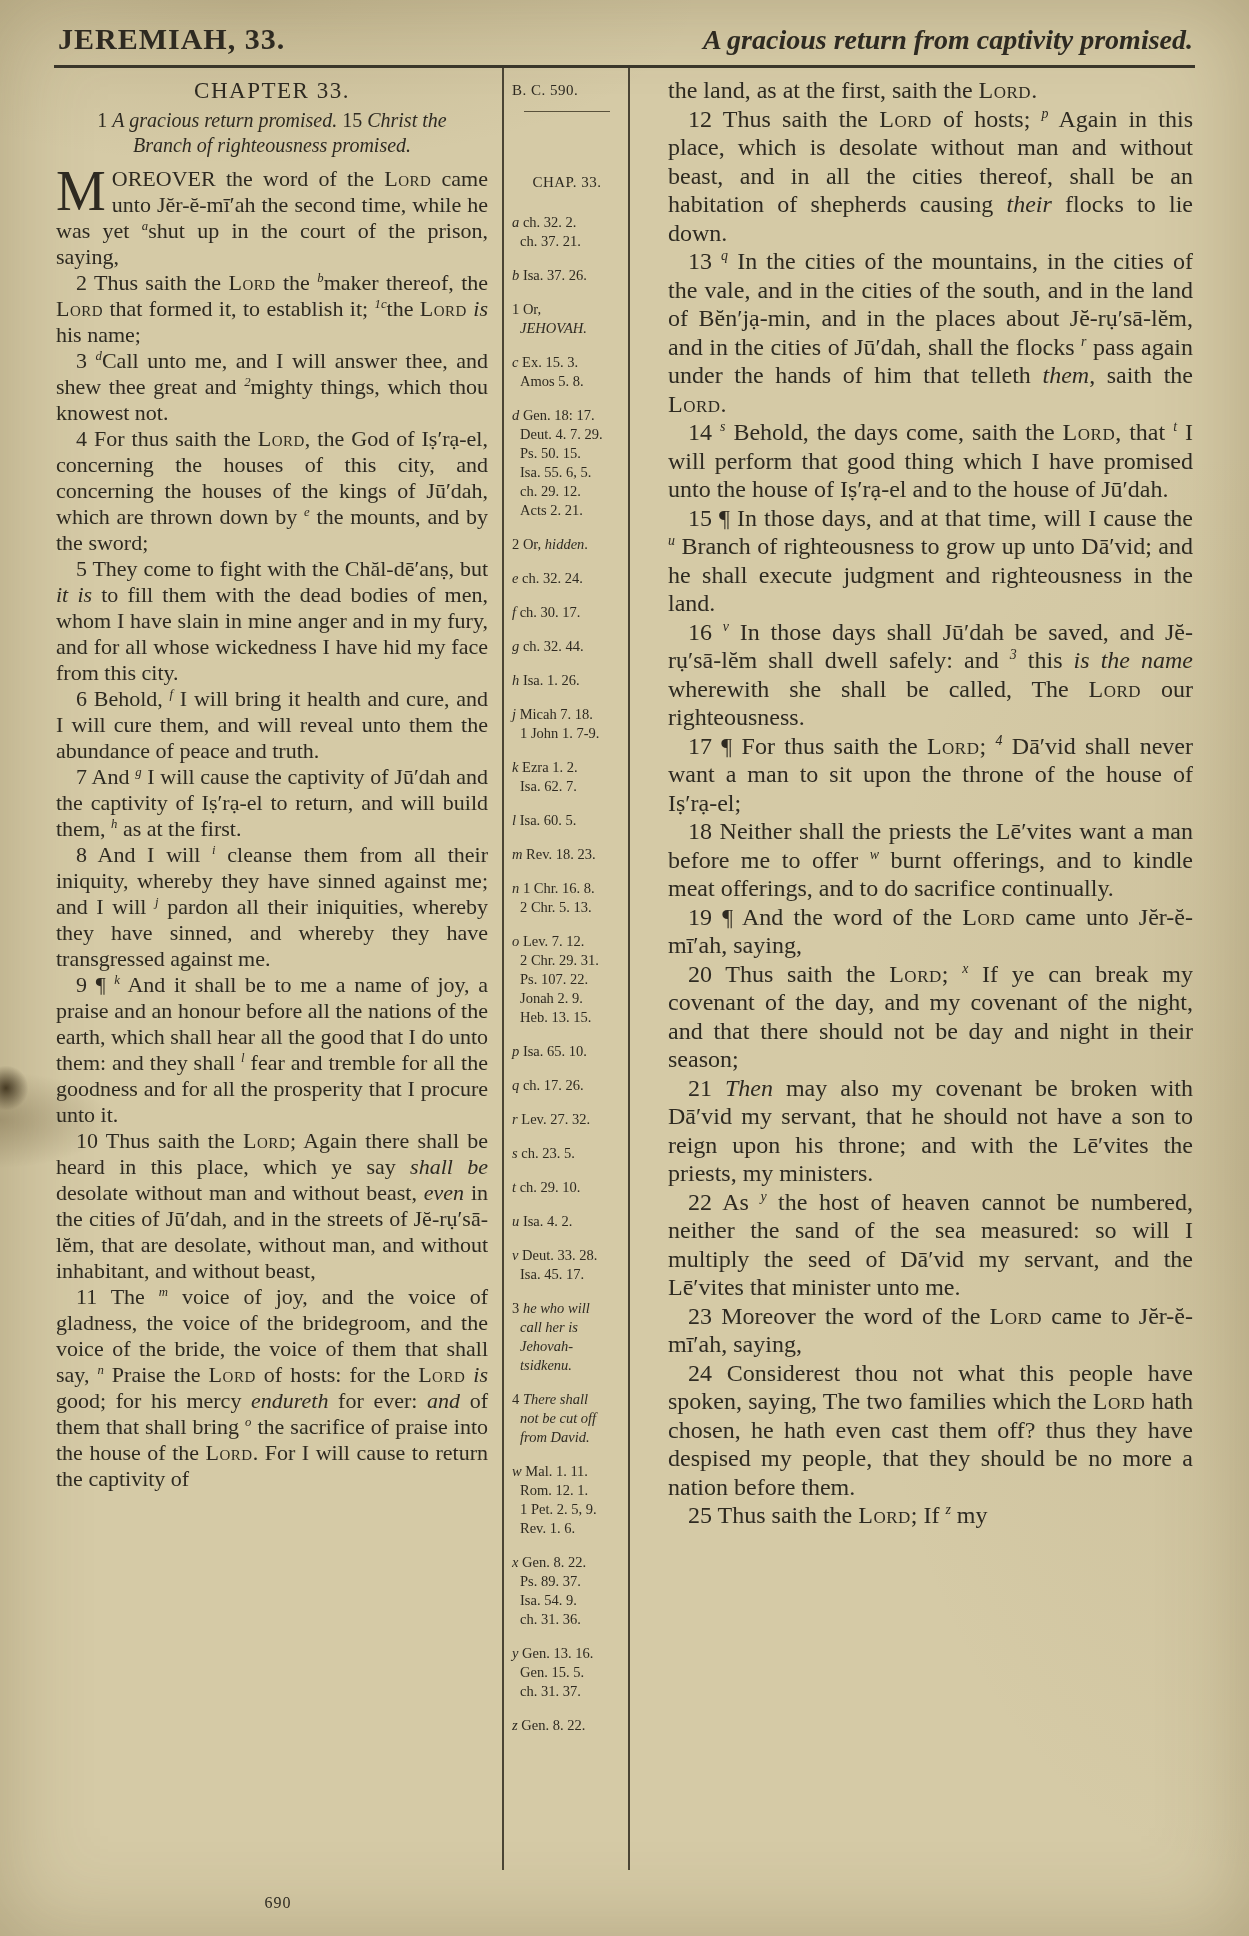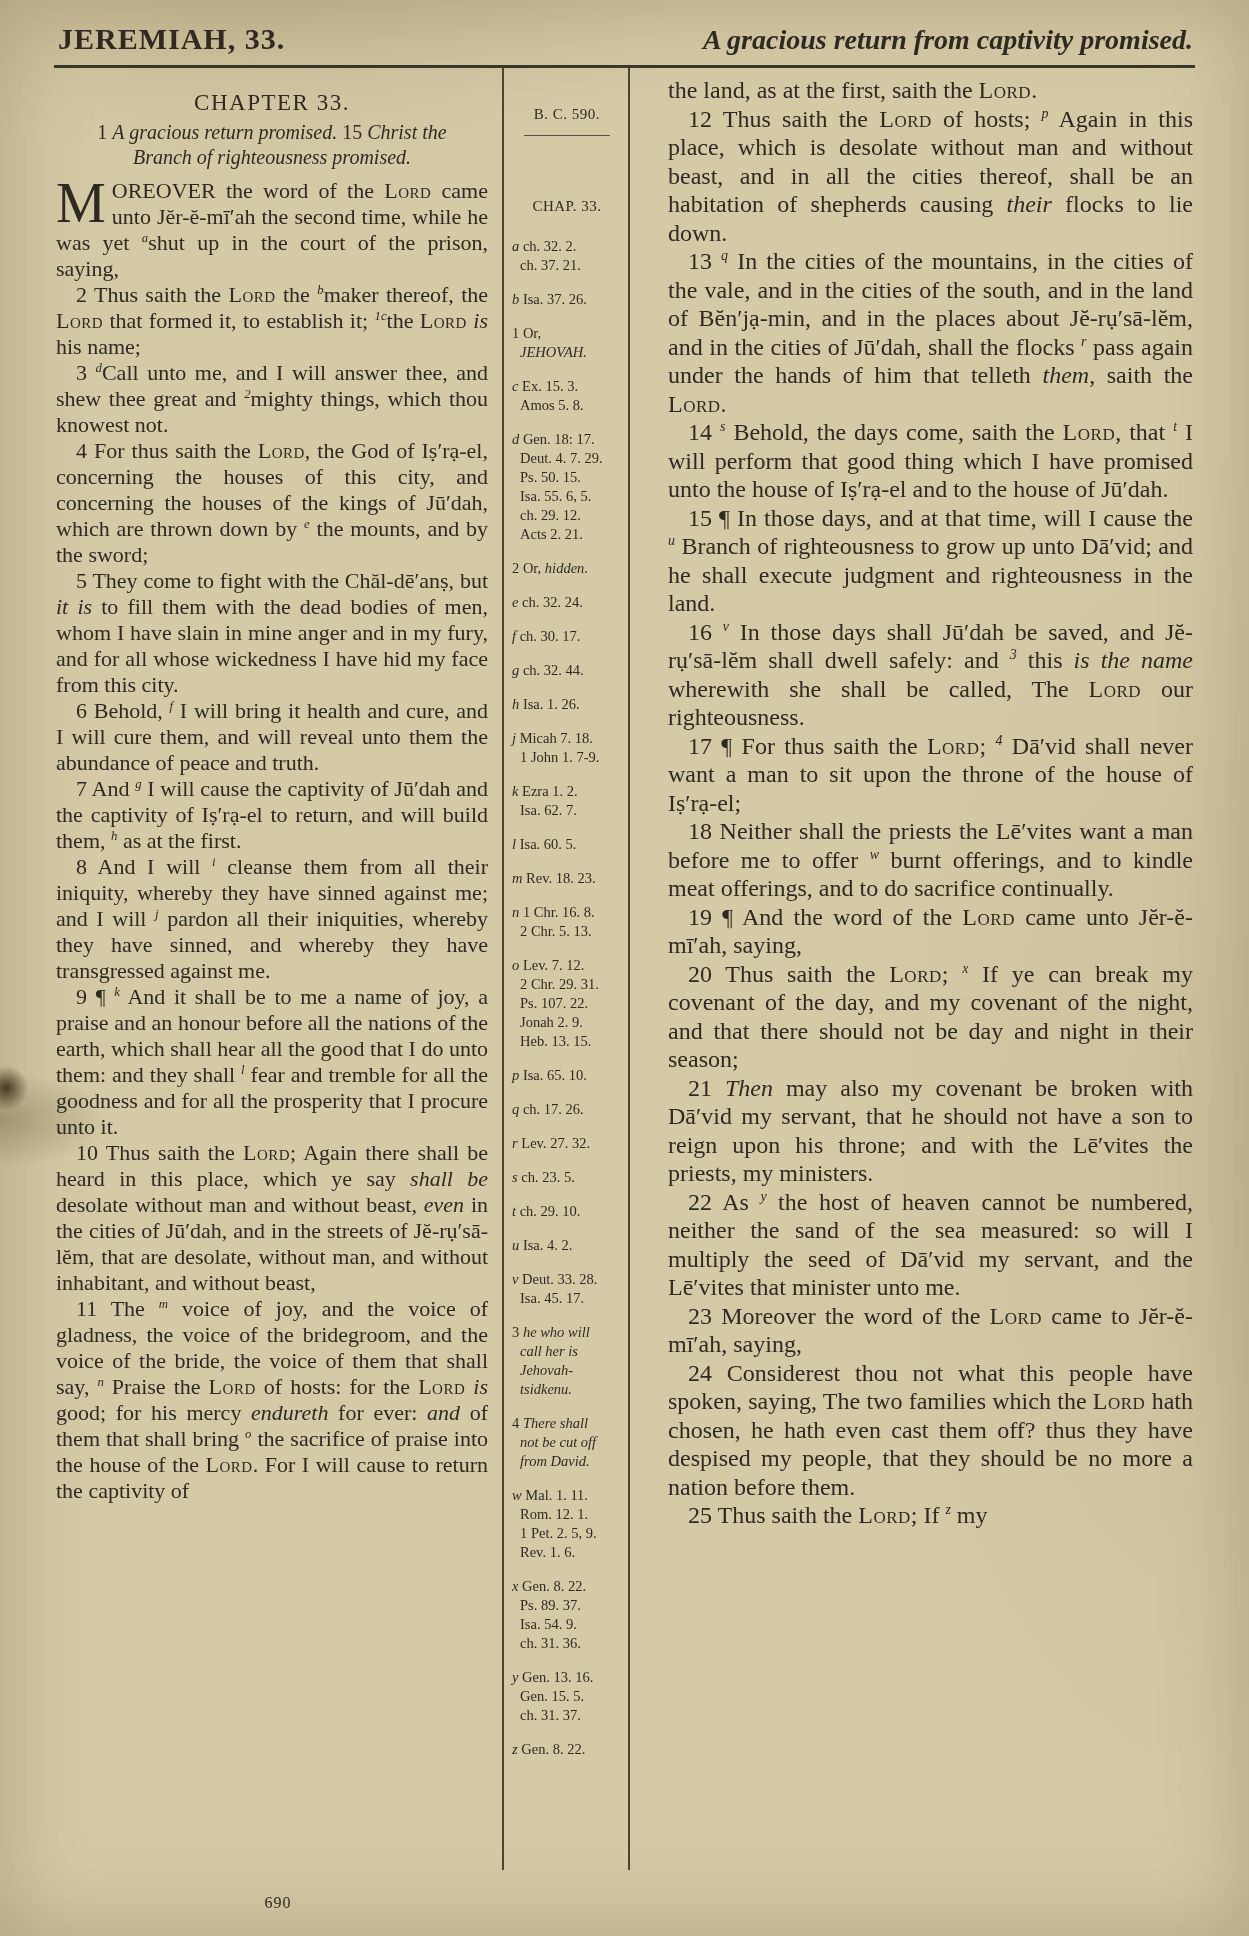--- a/index.html
+++ b/index.html
@@ -51,21 +51,20 @@
     margin: 0 54px;
     height: 1802px;
   }
   .col-left {
     width: 448px;
     padding: 8px 14px 0 2px;
     font-size: 22px;
     line-height: 26px;
     text-align: justify;
     overflow: hidden;
-    margin-top: 12px;
   }
   .col-refs {
     width: 128px;
     border-left: 2px solid #4a4434;
     border-right: 2px solid #4a4434;
     padding: 6px 6px 0 8px;
     overflow: hidden;
   }
   .col-right {
     flex: 1;
@@ -105,25 +104,24 @@
   sup {
     font-size: .58em;
     font-style: italic;
     line-height: 0;
   }
   
   b { font-weight: normal; font-variant: small-caps; letter-spacing: .5px; }
 
   
   .bc-label {
-    text-align: center;
+    text-align: left;
     font-size: 15px;
     letter-spacing: .5px;
     padding-top: 8px;
-    margin-top: 24px;
   }
   .bc-rule { height: 1px; background: #59513b; margin: 12px 12px 0 12px; }
   .chap-label {
     text-align: center;
     font-size: 15px;
     letter-spacing: .5px;
     margin: 62px 0 22px 0;
   }
   .ref-entry { margin-bottom: 15px; font-size: 14.5px; line-height: 19px; }
   .ref-line + .ref-line { padding-left: 8px; }

